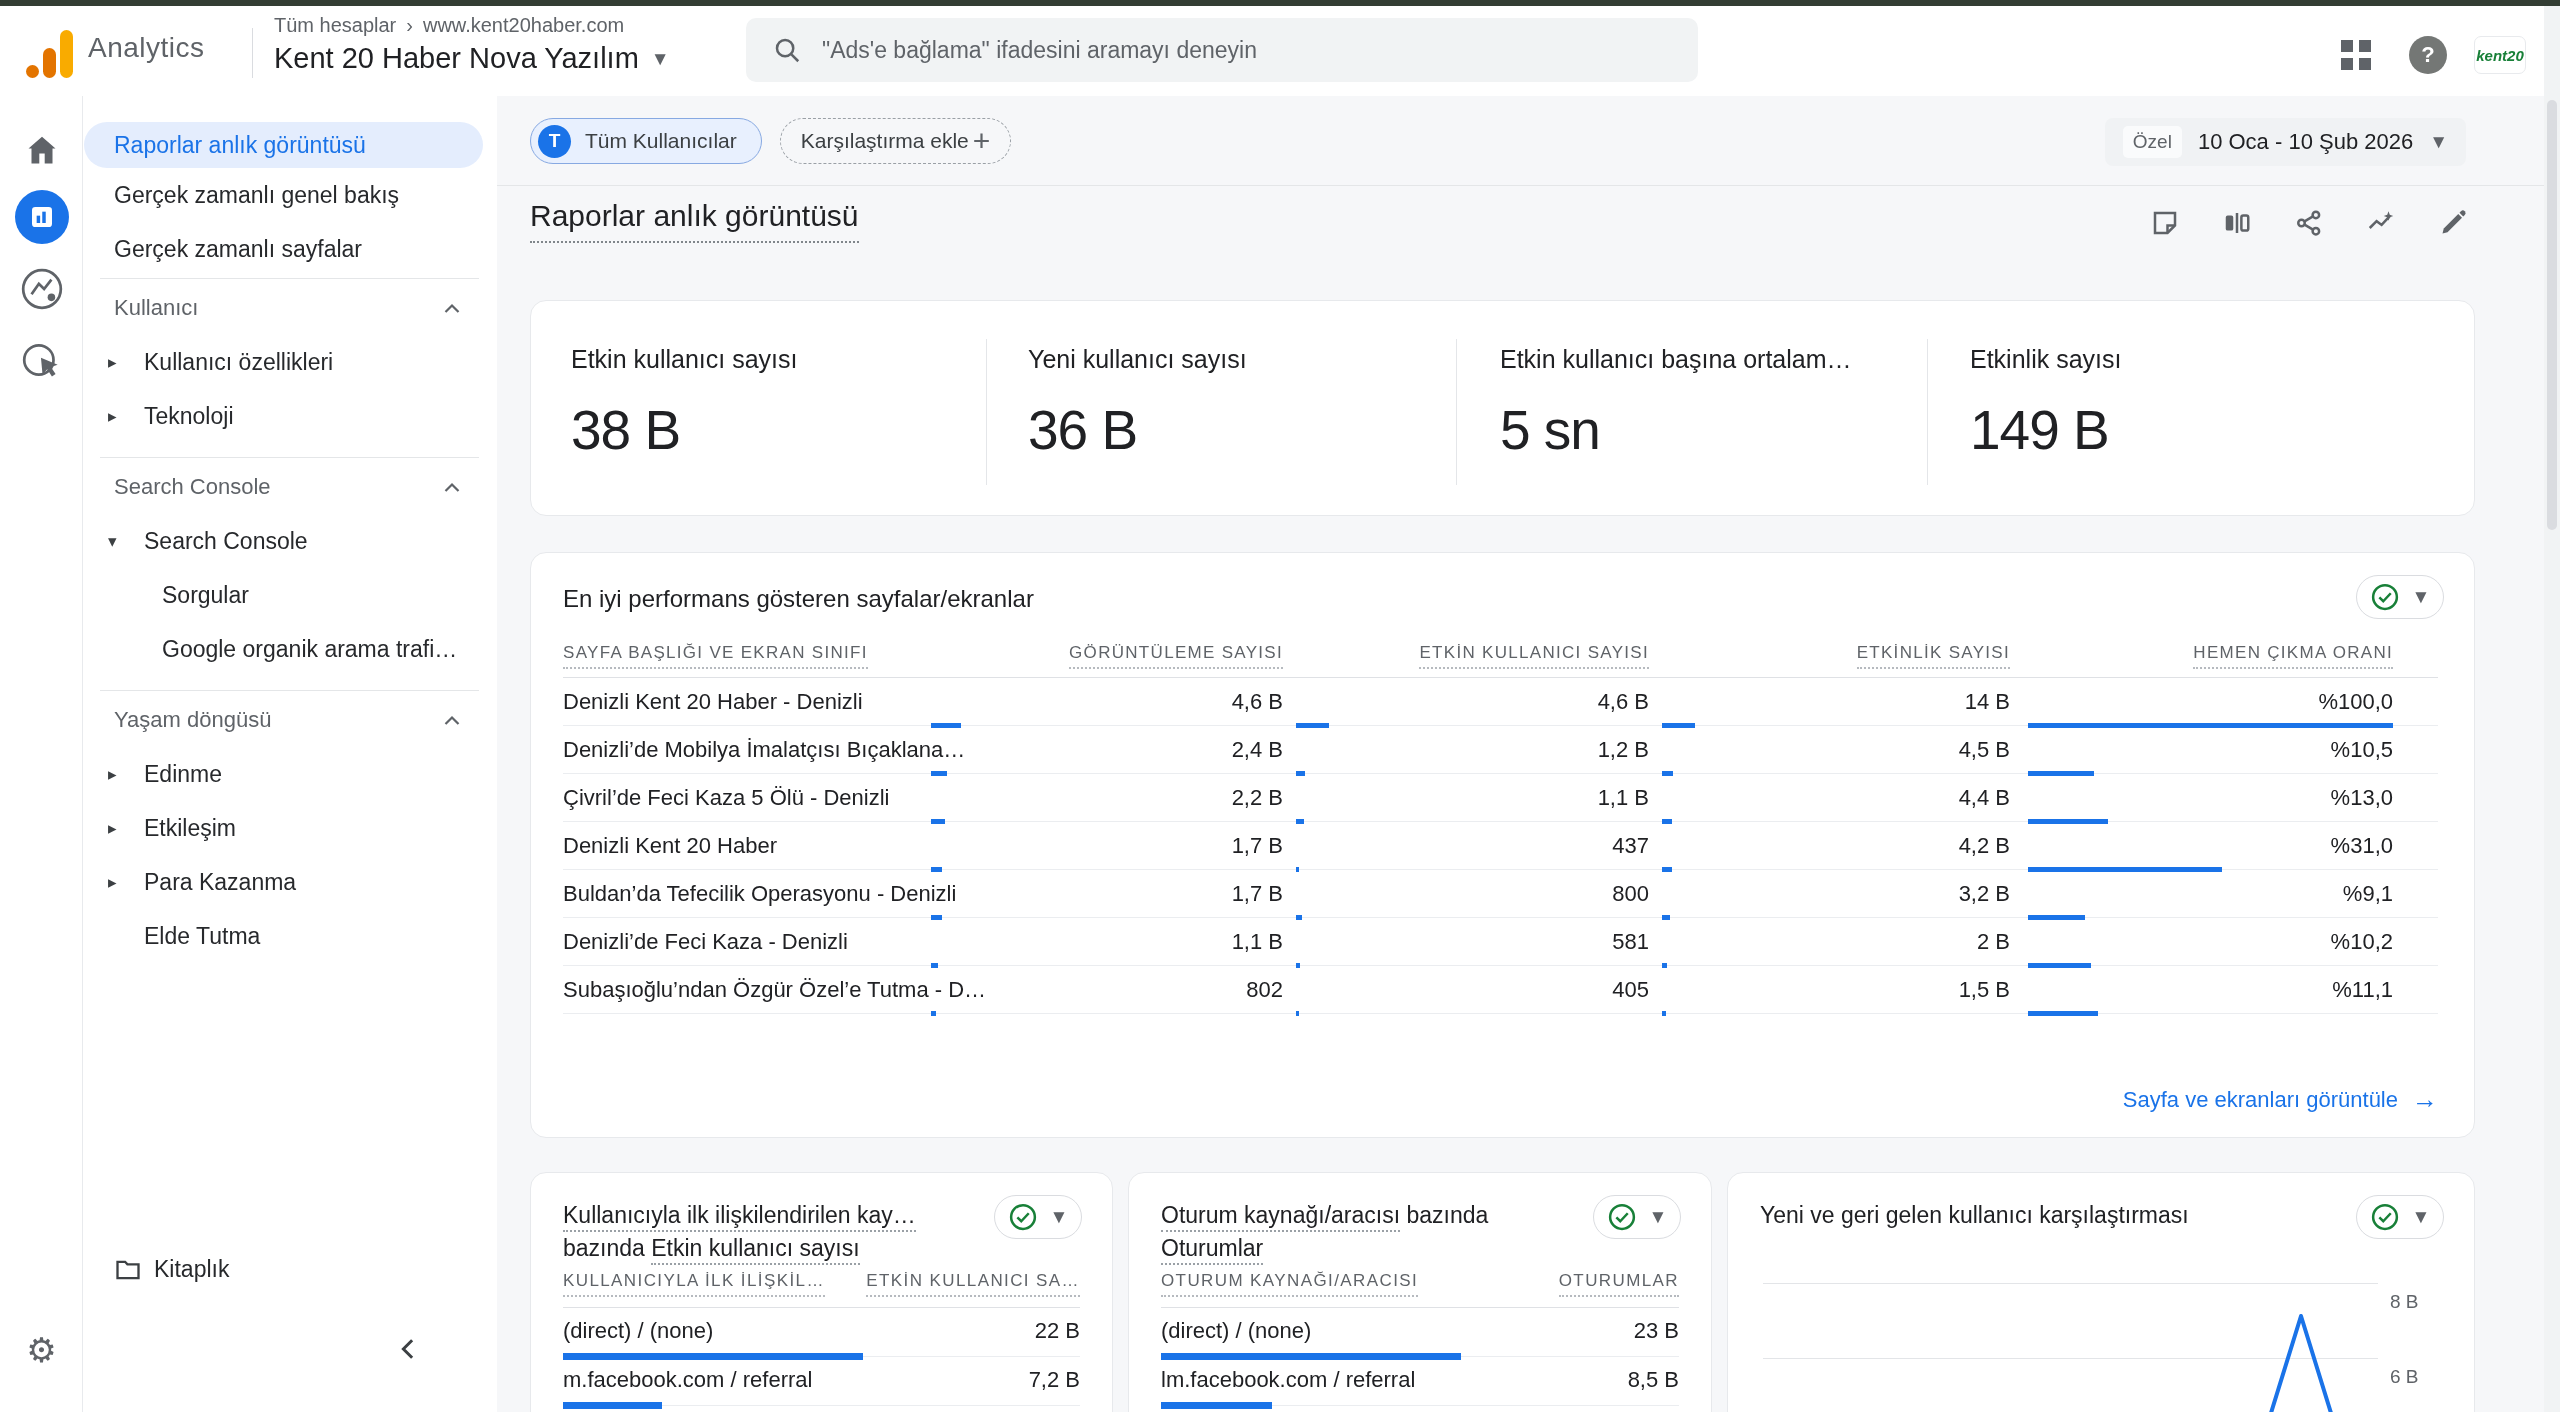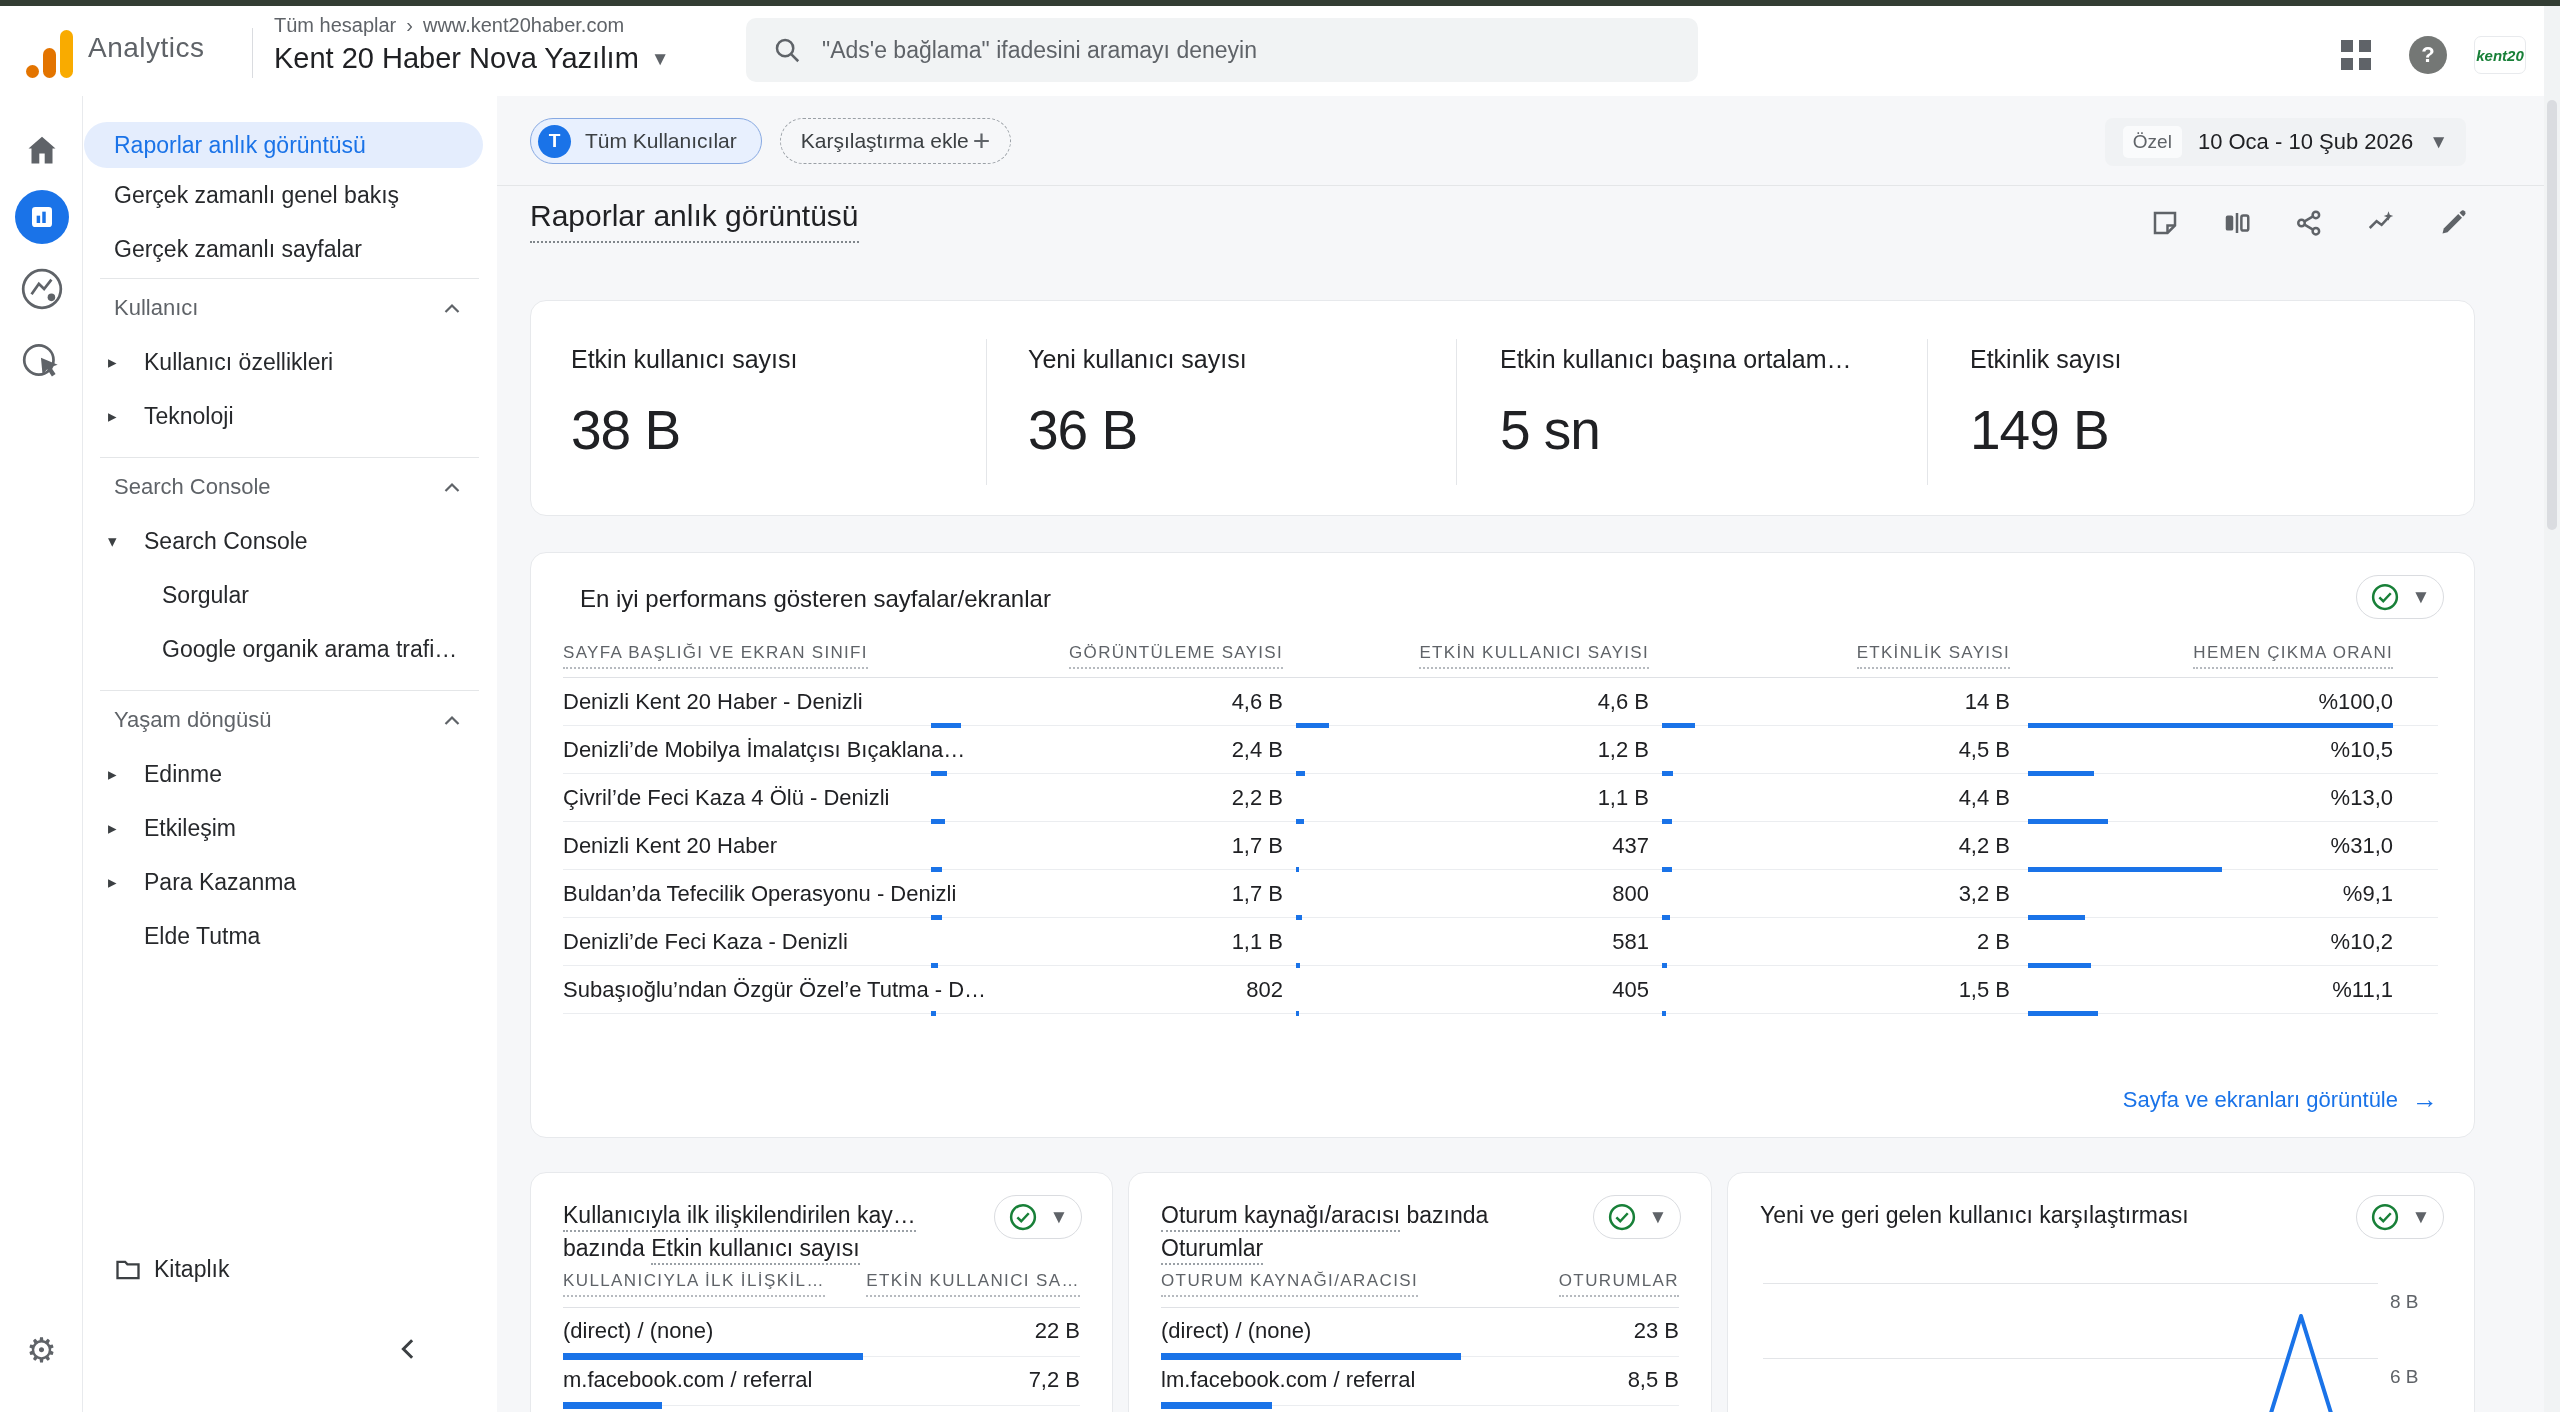--- a/index.html
+++ b/index.html
@@ -83,21 +83,21 @@
 
   
   #metrics-card { left:33px; top:204px; width:1945px; height:216px; }
   .metric { position:absolute; top:0; }
   .metric .mlabel { font-size:25px; color:#202124; margin-top:44px; white-space:nowrap; }
   .metric .mvalue { font-size:55px; color:#202124; margin-top:24px; letter-spacing:-1px; }
   .mdiv { position:absolute; top:38px; width:1px; height:146px; background:#e4e6e9; }
 
   
   #table-card { left:33px; top:456px; width:1945px; height:586px; }
-  #table-title { position:absolute; left:32px; top:32px; font-size:24px; color:#202124;margin-left:17px; }
+  #table-title { position:absolute; left:32px; top:32px; font-size:24px; color:#202124; }
   .check-pill { position:absolute; right:30px; top:22px; width:88px; height:44px; border:1px solid #dadce0;
     border-radius:22px; display:flex; align-items:center; justify-content:center; gap:12px; background:#fff; }
   .thead { position:absolute; top:80px; left:32px; right:36px; height:45px; border-bottom:1px solid #dfe1e5; }
   .thead span.hcell { position:absolute; font-size:17px; letter-spacing:1.3px; color:#5f6368; line-height:40px;
     white-space:nowrap; }
   .thead span.hcell i { font-style:normal; border-bottom:2px dotted #b6babf; padding-bottom:5px; }
   #table-rows { position:absolute; top:125px; left:32px; right:36px; }
   .trow { position:relative; height:48px; border-bottom:1px solid #ebedf0; }
   .tcell { position:absolute; font-size:22px; line-height:47px; color:#202124; white-space:nowrap; }
   .c-name { left:0; width:420px; }
@@ -410,21 +410,21 @@
             <span class="tcell c-views">2,4 B</span>
             <span class="tcell c-users">1,2 B</span>
             <span class="tcell c-events">4,5 B</span>
             <span class="tcell c-bounce">%10,5</span>
             <div class="minibar bar-views" style="width: 16px;"></div>
             <div class="minibar bar-users" style="width: 9px;"></div>
             <div class="minibar bar-events" style="width: 11px;"></div>
             <div class="minibar bar-bounce" style="width: 66px;"></div>
           </div>
           <div class="trow">
-            <span class="tcell c-name">Çivril’de Feci Kaza 4 Ölü - Denizli</span>
+            <span class="tcell c-name">Çivril’de Feci Kaza 5 Ölü - Denizli</span>
             <span class="tcell c-views">2,2 B</span>
             <span class="tcell c-users">1,1 B</span>
             <span class="tcell c-events">4,4 B</span>
             <span class="tcell c-bounce">%13,0</span>
             <div class="minibar bar-views" style="width: 14px;"></div>
             <div class="minibar bar-users" style="width: 8px;"></div>
             <div class="minibar bar-events" style="width: 10px;"></div>
             <div class="minibar bar-bounce" style="width: 80px;"></div>
           </div>
           <div class="trow">

